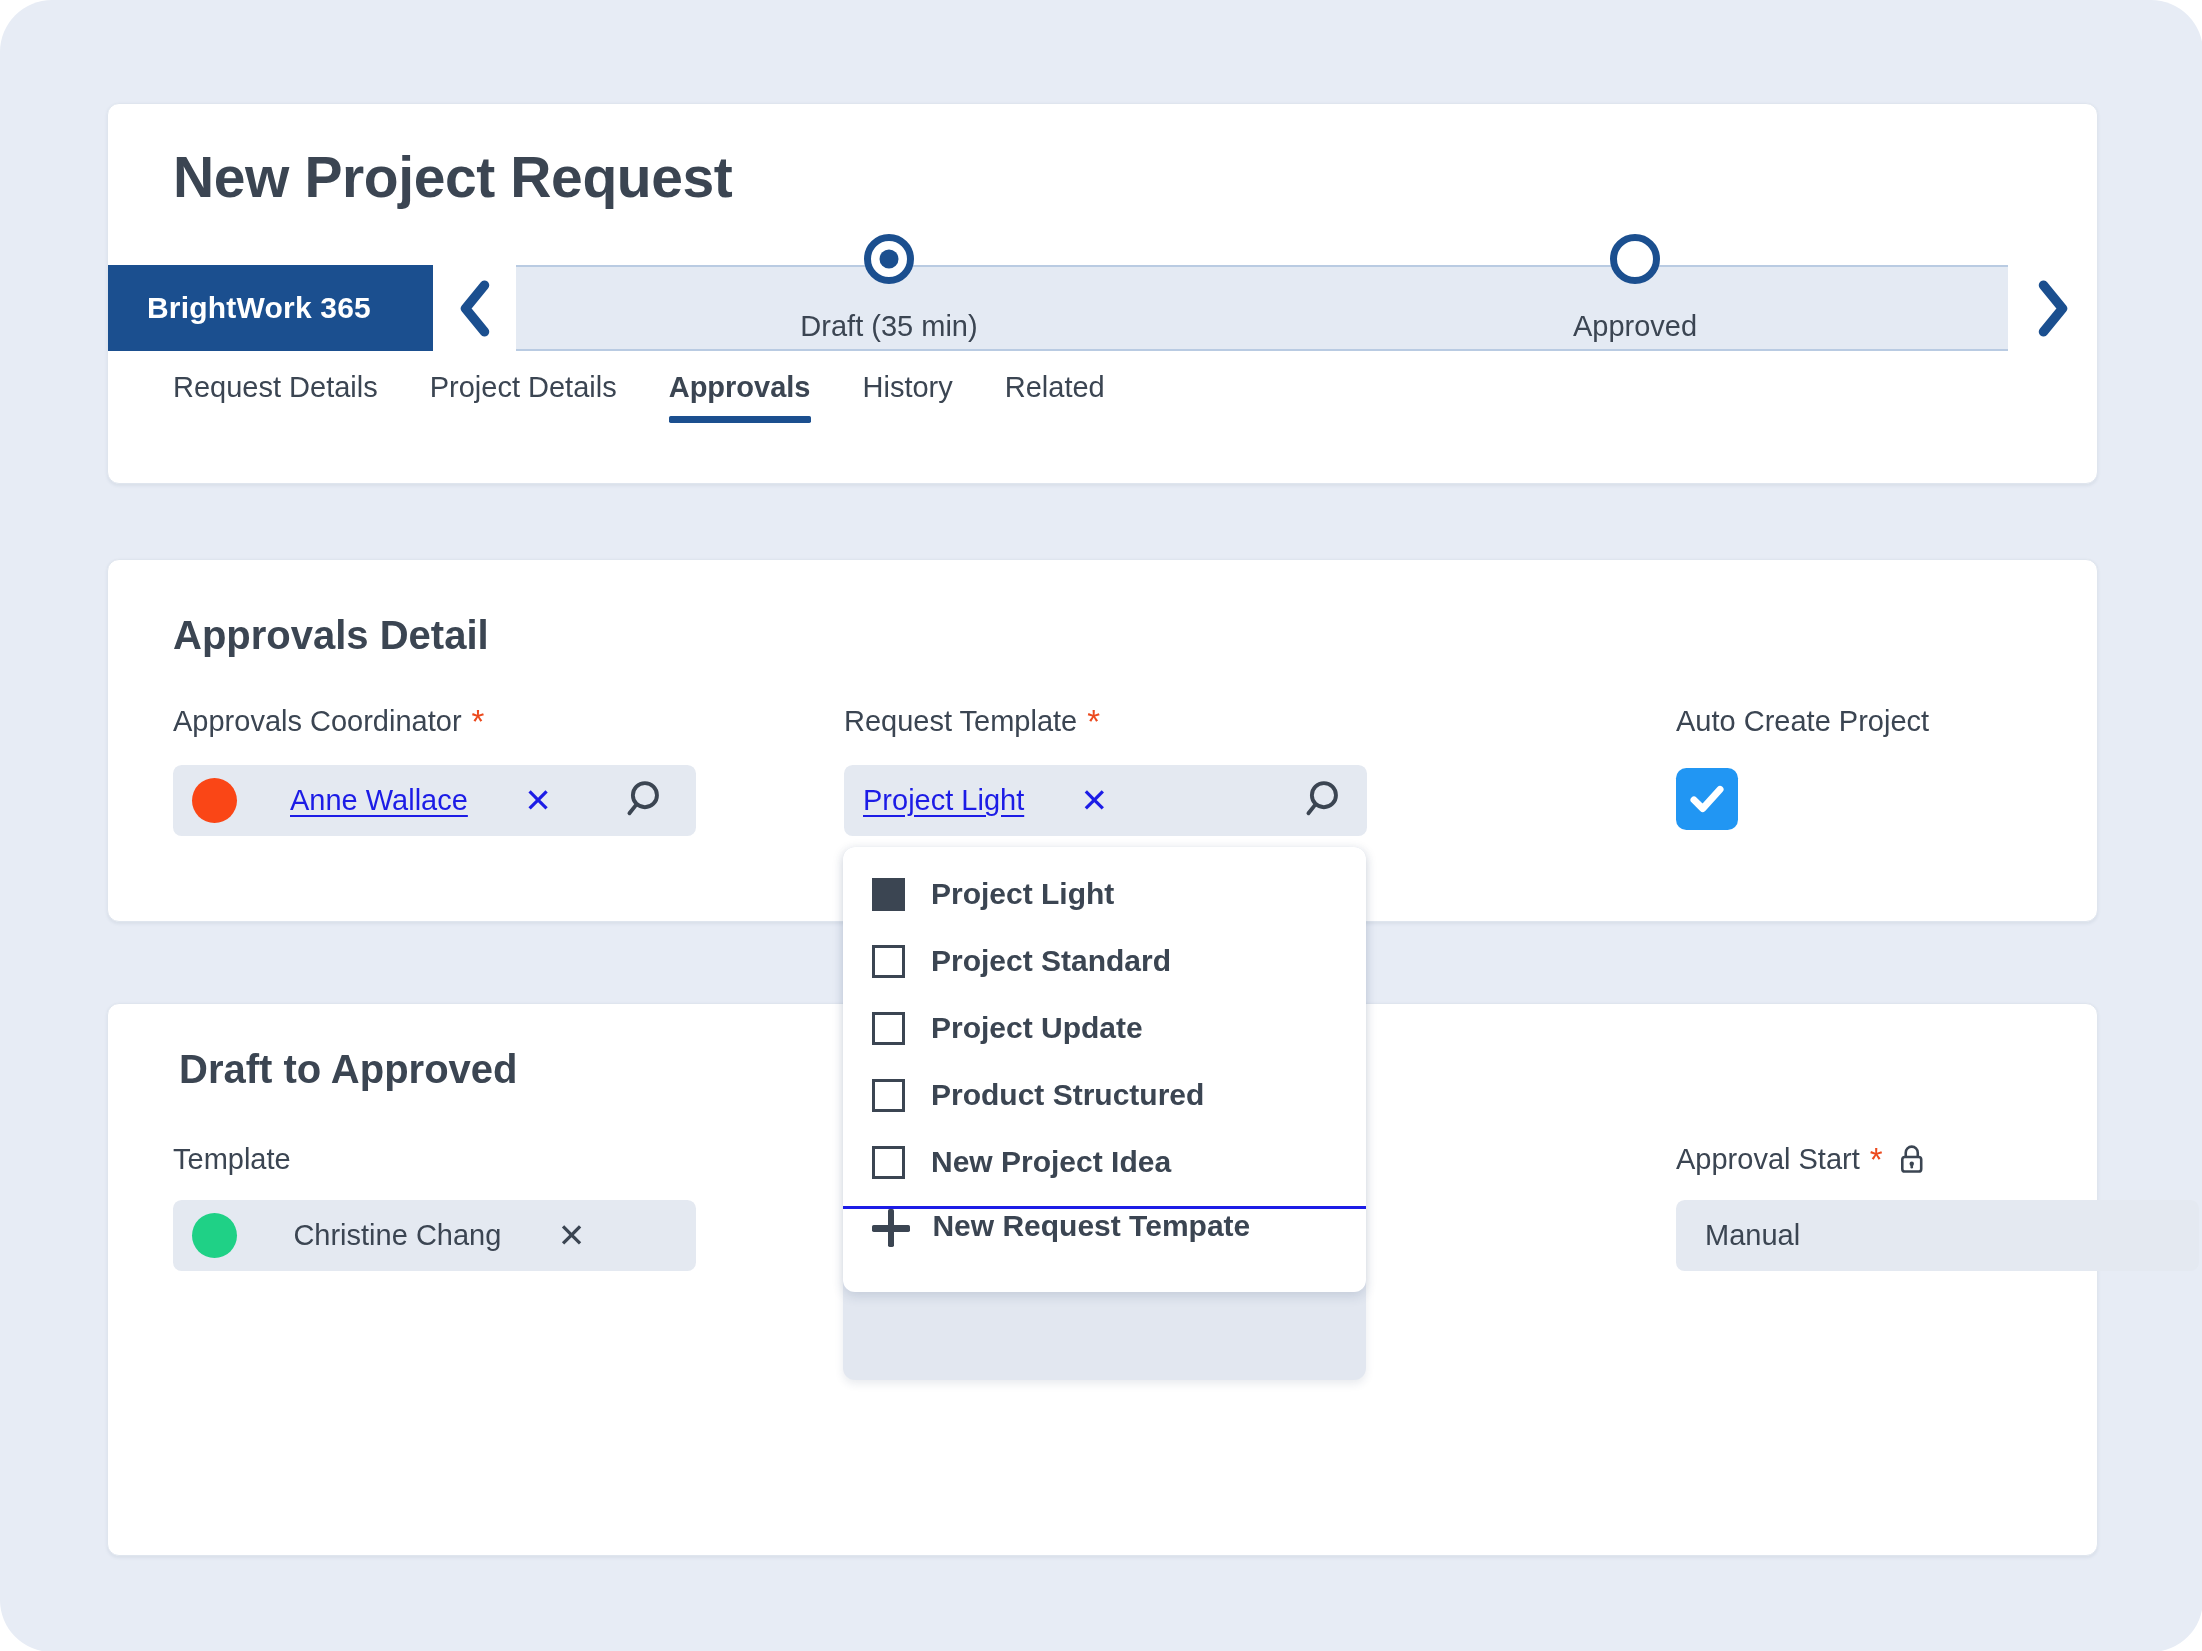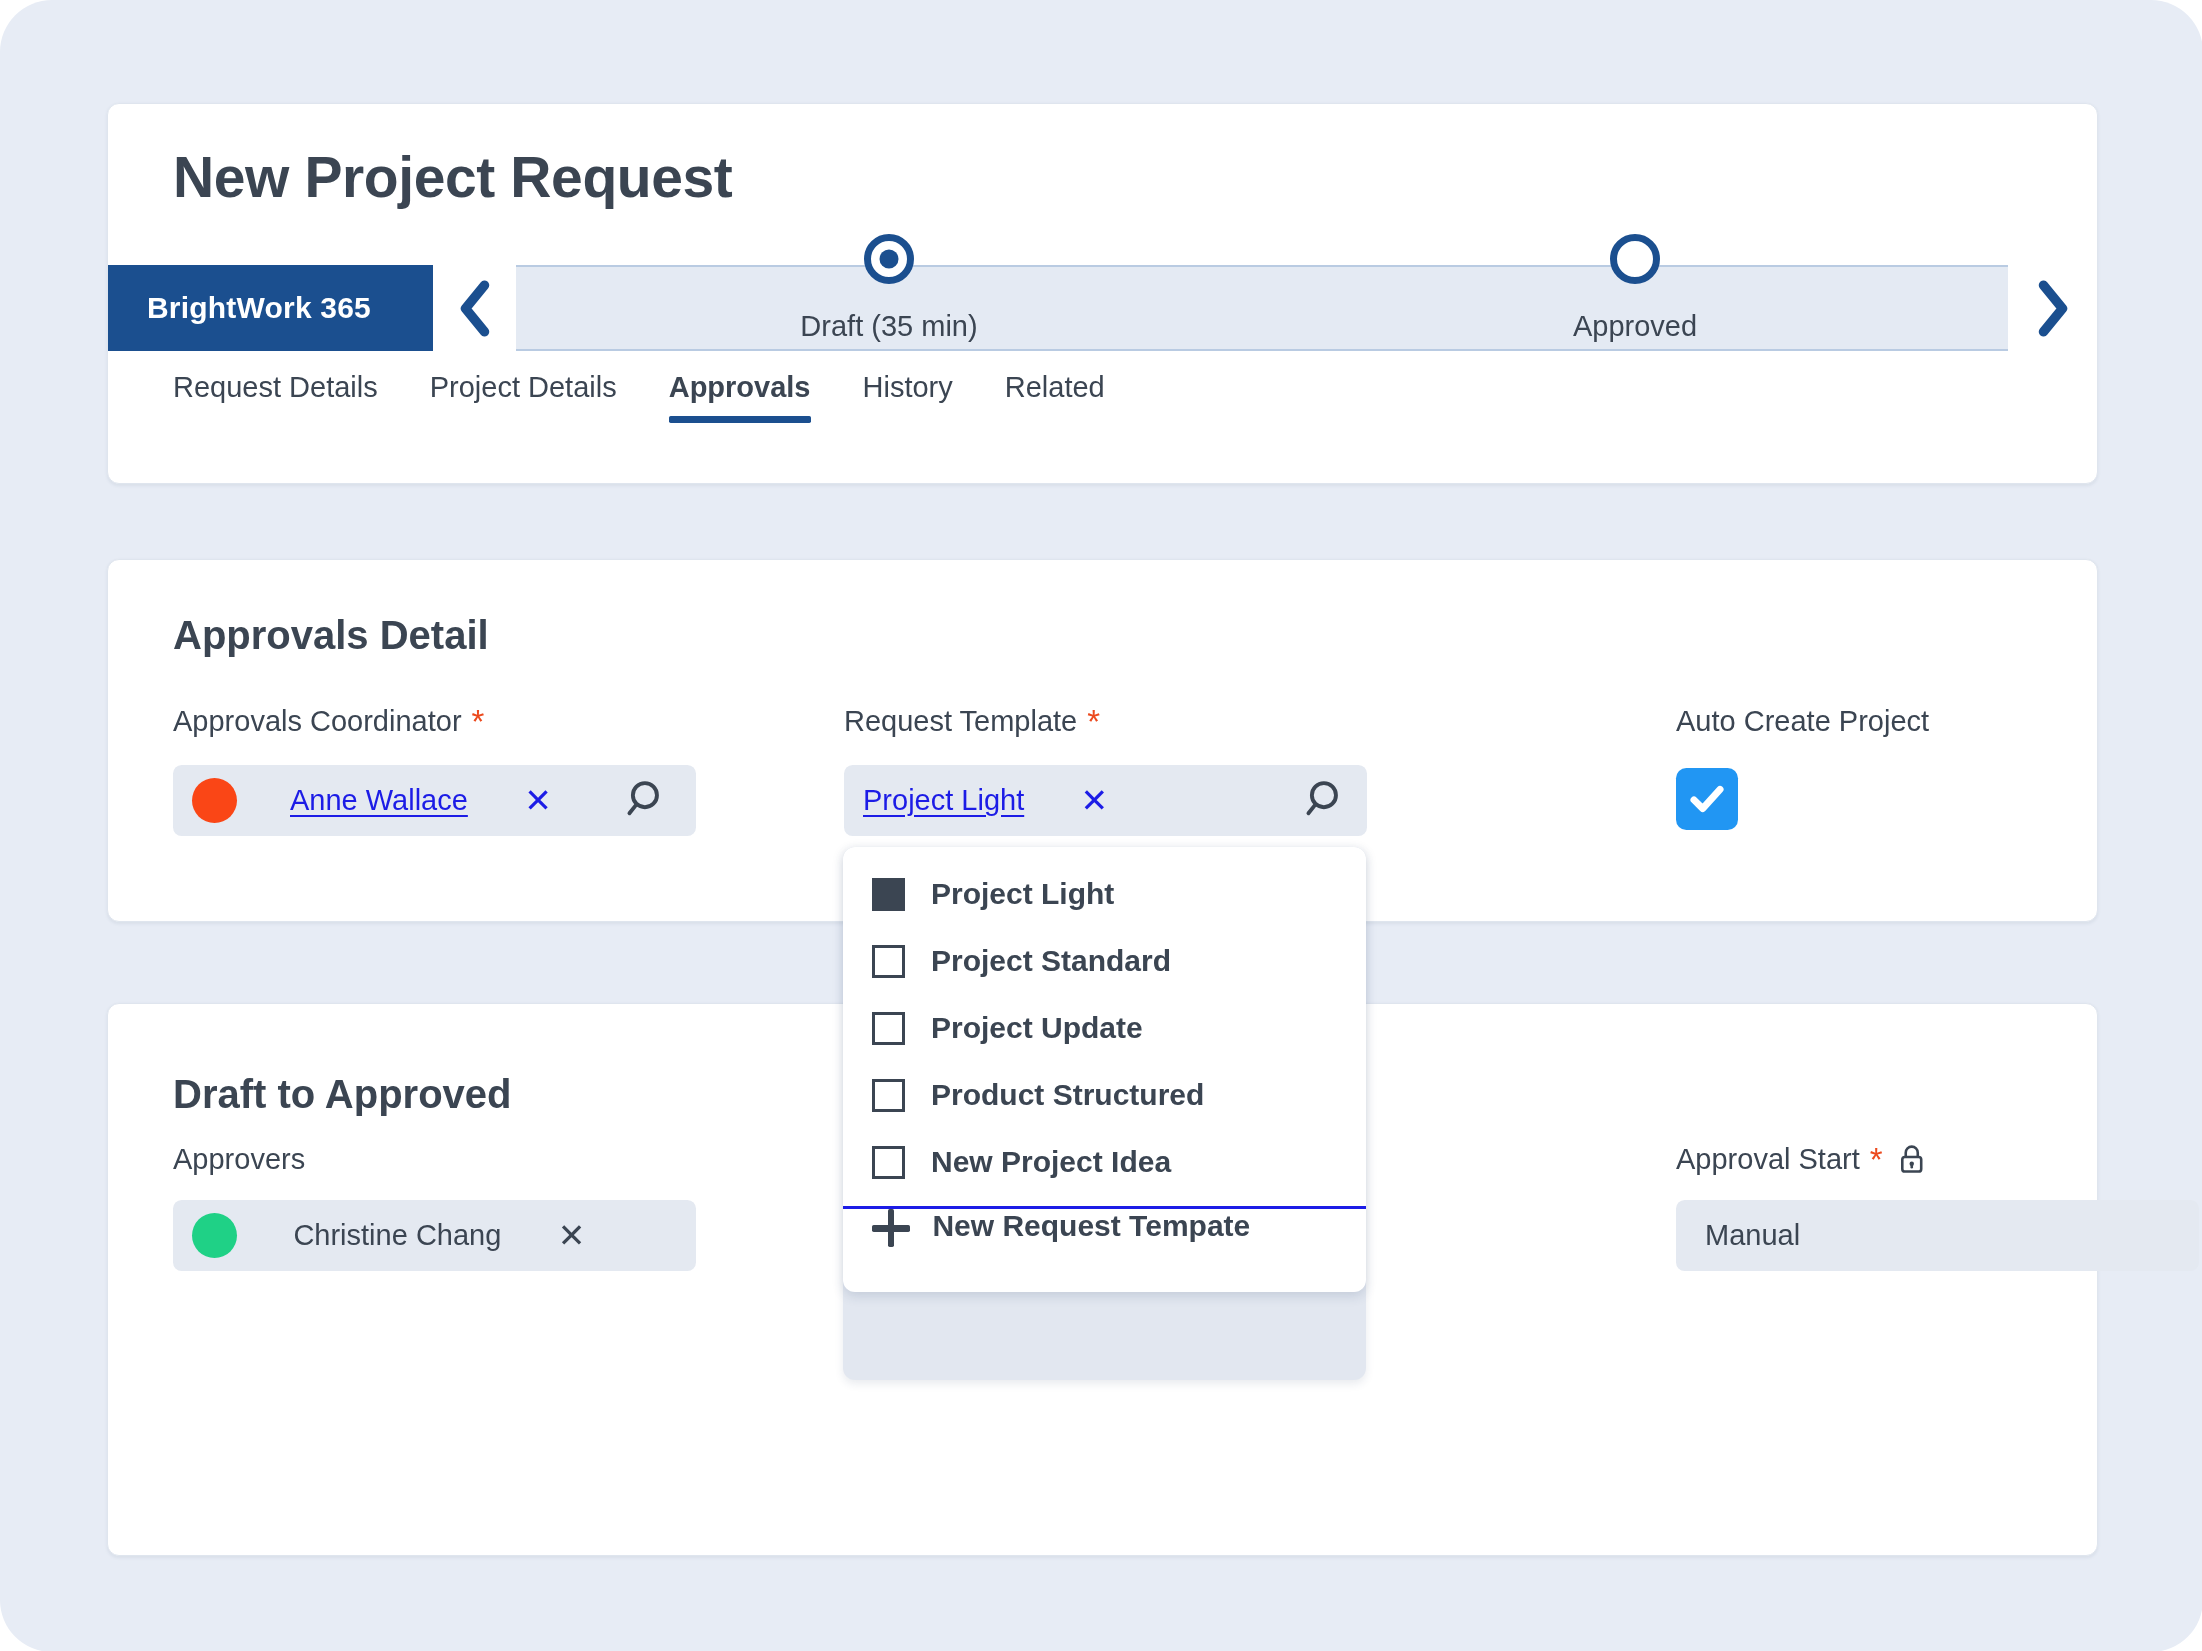--- a/index.html
+++ b/index.html
@@ -152,21 +152,21 @@
 
   .section-title {
     position: absolute;
     left: 65px;
     font-size: 40px;
     font-weight: 700;
     color: #3b4552;
     white-space: nowrap;
   }
   #approvals-title { top: 53px; }
-  #draft-title { top: 68px; }
+  #draft-title { top: 43px; margin-left: 6px; }
 
   .field-label {
     position: absolute;
     font-size: 29px;
     color: #3b4552;
     white-space: nowrap;
     display: flex; align-items: center; gap: 10px; justify-content: space-between;
   }
   .req-star { color: #ec4a1e; font-size: 33px; line-height: 0.6; }
 
@@ -373,21 +373,21 @@
         <path d="M8 24 L18 34 L38 12" fill="none" stroke="#ffffff" stroke-width="8" stroke-linecap="round" stroke-linejoin="round"></path>
       </svg>
     </div>
   </div>
 
   <div class="card" id="draft-card">
 
     <div class="section-title" id="draft-title">Draft to Approved</div>
 
     <div class="field-label" style="left:65px; top:139px;">
-      <span>Approvers</span>
+      <span>Template</span>
     </div>
 
     <div class="input-pill" style="left:65px; top:196px; width:523px; height:71px; padding:0 19px;">
       <div class="avatar green"></div>
       <span class="plain-value" style="margin-left:22.4px;">Christine Chang</span>
       <span class="x-btn dark" style="margin-left:22.4px;">✕</span>
     </div>
 
     <div class="field-label" style="left:1568px; top:139px;">
       <span>Approval Start</span>

